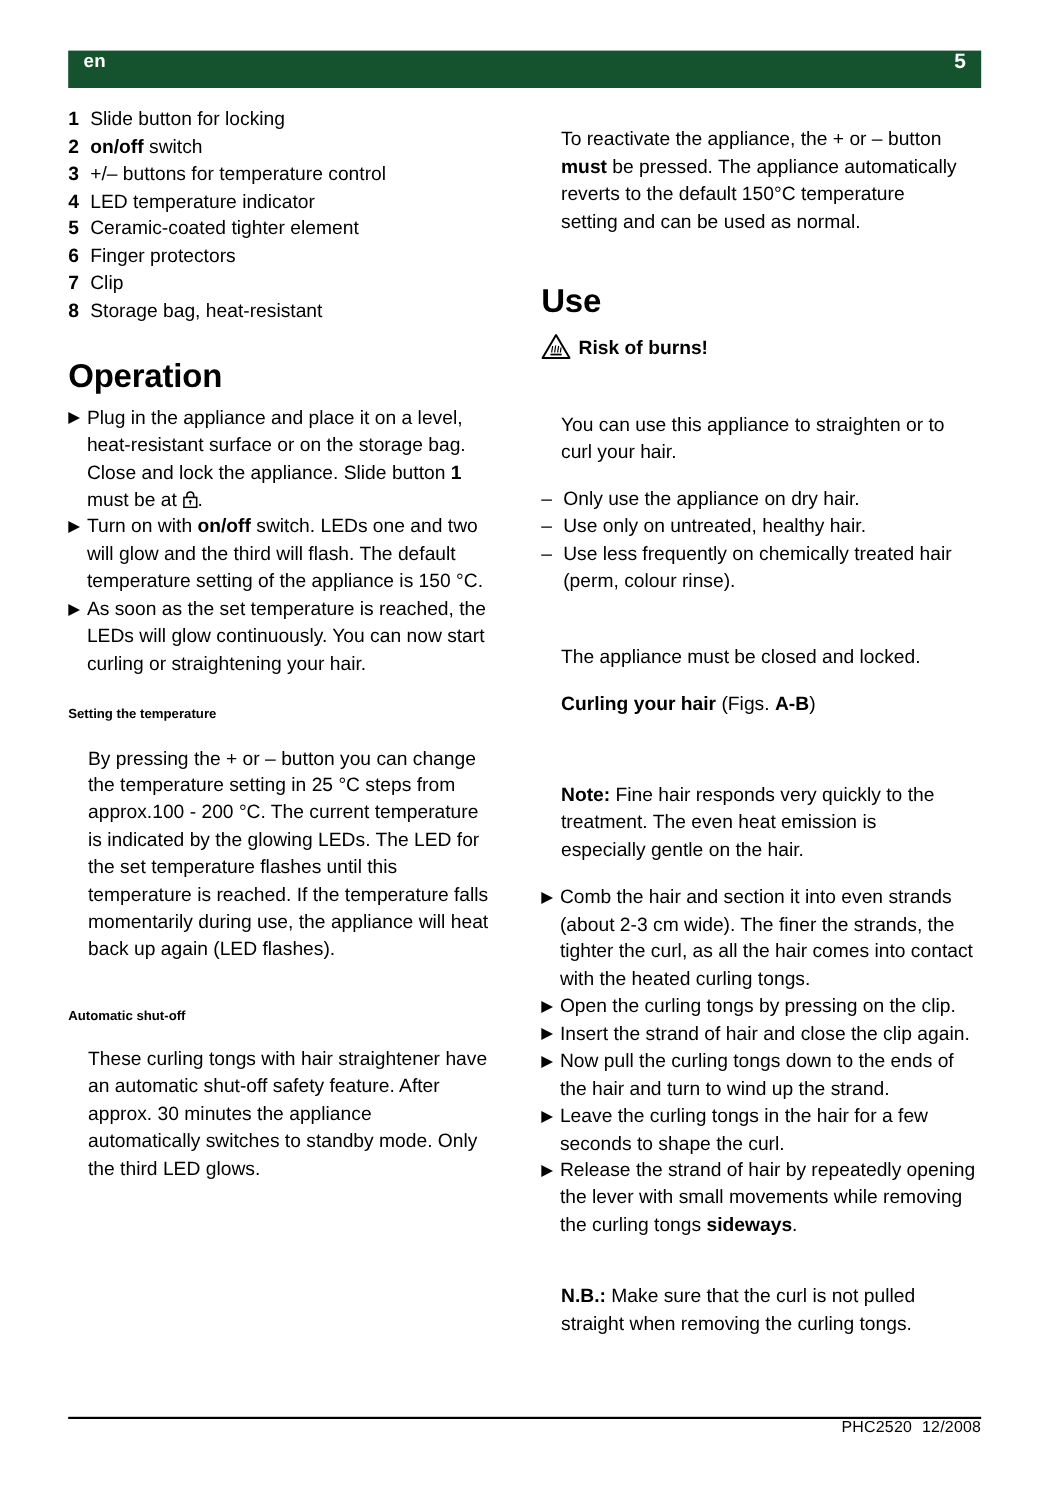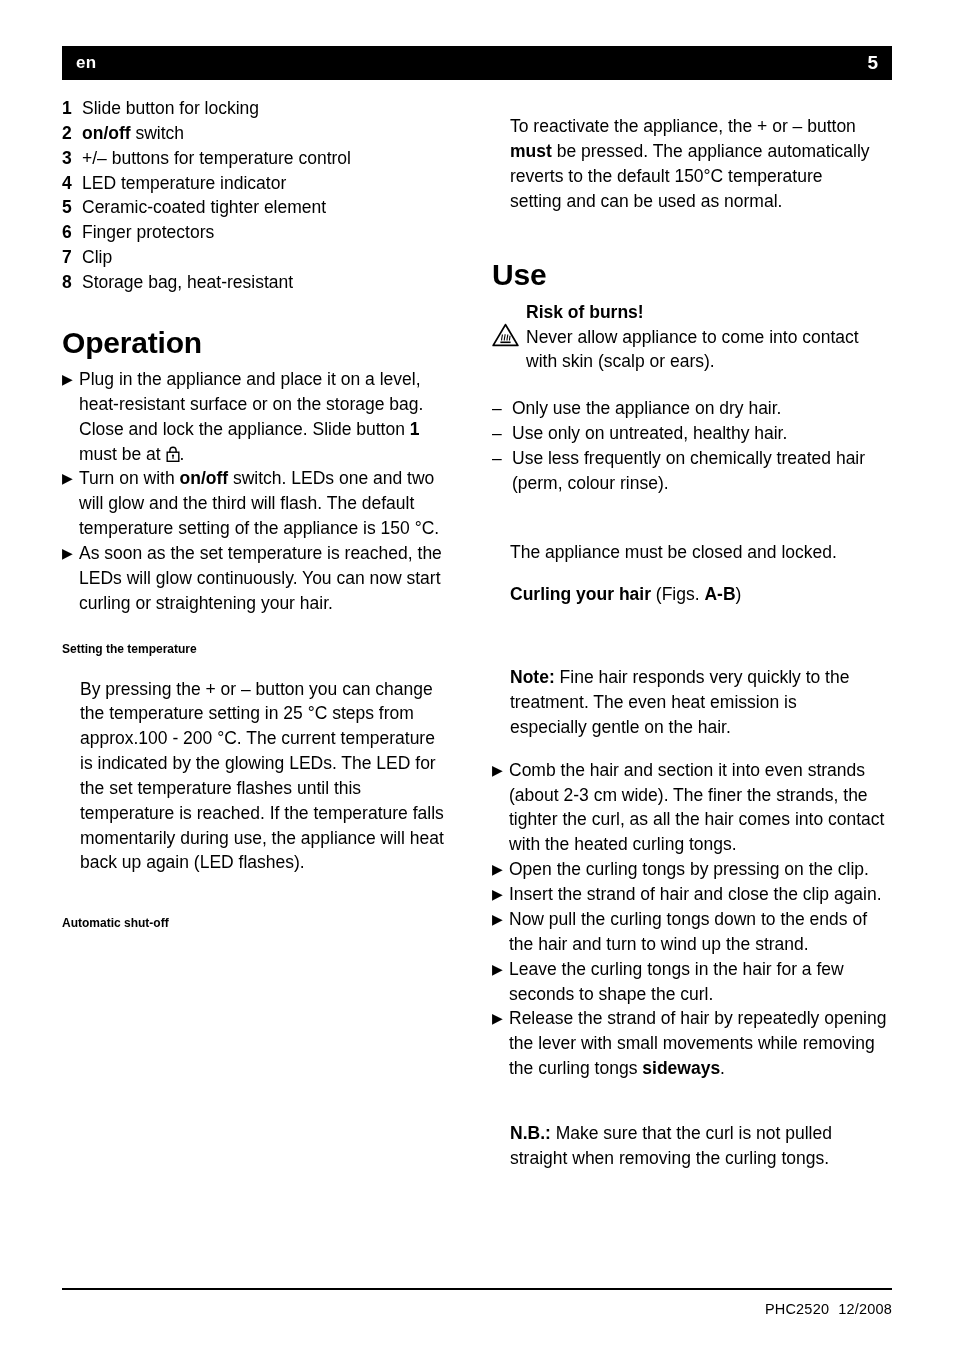--- a/index.html
+++ b/index.html
@@ -25,23 +25,23 @@
     padding: 0 62px;
   }
 
   
   .header-bar {
     position: absolute;
     left: 62px;
     top: 46px;
     width: 830px;
     height: 34px;
-    background: #000000;
-    display: flex;
-    align-items: center;
+    background: #14532d;
+    display: flex;
+    align-items: flex-start;
     justify-content: space-between;
     box-sizing: border-box;
     padding: 0 14px;
   }
   .header-lang {
     color: #ffffff;
     font-size: 17px;
     font-weight: bold;
     letter-spacing: 0.2px;
   }
@@ -181,21 +181,20 @@
     left: 62px;
     top: 1288px;
     width: 830px;
   }
   .footer-rule {
     width: 100%;
     height: 2px;
     background: #000000;
   }
   .footer-text {
-    margin-top: 11px;
     text-align: right;
     font-size: 14.5px;
     letter-spacing: 0.2px;
   }
   .footer-text .sep { display: inline-block; width: 9px; }
 </style>
 </head>
 <body>
 
 <div class="page">
@@ -270,20 +269,21 @@
       </ul>
 
       <div class="gap-lg"></div>
 
       <h2 class="sub-title">Setting the temperature</h2>
       <p class="body">By pressing the + or – button you can change the temperature setting in 25 °C steps from approx.100 - 200 °C. The current temperature is indicated by the glowing LEDs. The LED for the set temperature flashes until this temperature is reached. If the temperature falls momentarily during use, the appliance will heat back up again (LED flashes).</p>
 
       <div class="gap-md"></div>
 
       <h2 class="sub-title">Automatic shut-off</h2>
+      <p class="body">These curling tongs with hair straightener have an automatic shut-off safety feature. After approx. 30 minutes the appliance automatically switches to standby mode. Only the third LED glows.</p>
 
     </div>
 
     <div class="col">
 
       <p class="body"><span>To reactivate the appliance, the + or – button </span><b>must</b><span> be pressed. The appliance automatically reverts to the default 150°C temperature setting and can be used as normal.</span></p>
 
       <div class="gap-lg"></div>
 
       <h1 class="sec-title">Use</h1>
@@ -294,26 +294,26 @@
             <path d="M13.5 1.6 L25.8 22.4 L1.2 22.4 Z" fill="none" stroke="#000" stroke-width="1.8" stroke-linejoin="round"></path>
             <rect x="8.4" y="18.5" width="10.2" height="1.6" fill="#000"></rect>
             <path d="M9.6 17.4 C9.6 14.6 10.4 13.4 10.4 11.6" fill="none" stroke="#000" stroke-width="1.1"></path>
             <path d="M12.3 17.4 C12.3 14.6 13.1 13.4 13.1 11.2" fill="none" stroke="#000" stroke-width="1.1"></path>
             <path d="M15.0 17.4 C15.0 14.6 15.8 13.4 15.8 11.6" fill="none" stroke="#000" stroke-width="1.1"></path>
             <path d="M17.5 17.4 C17.5 15.2 18.0 14.2 18.0 12.8" fill="none" stroke="#000" stroke-width="1.1"></path>
           </svg>
         </span>
         <span class="warn-body">
           <span class="warn-title">Risk of burns!</span><br>
-          <span>Never allow appliance to come into contact with skin (scalp or ears).</span>
         </span>
       </div>
 
       <div class="gap-md"></div>
 
+      <p class="body">You can use this appliance to straighten or to curl your hair.</p>
 
       <ul class="dash-list">
         <li>
           <span class="dash">–</span>
           <span class="txt">Only use the appliance on dry hair.</span>
         </li>
         <li>
           <span class="dash">–</span>
           <span class="txt">Use only on untreated, healthy hair.</span>
         </li>

